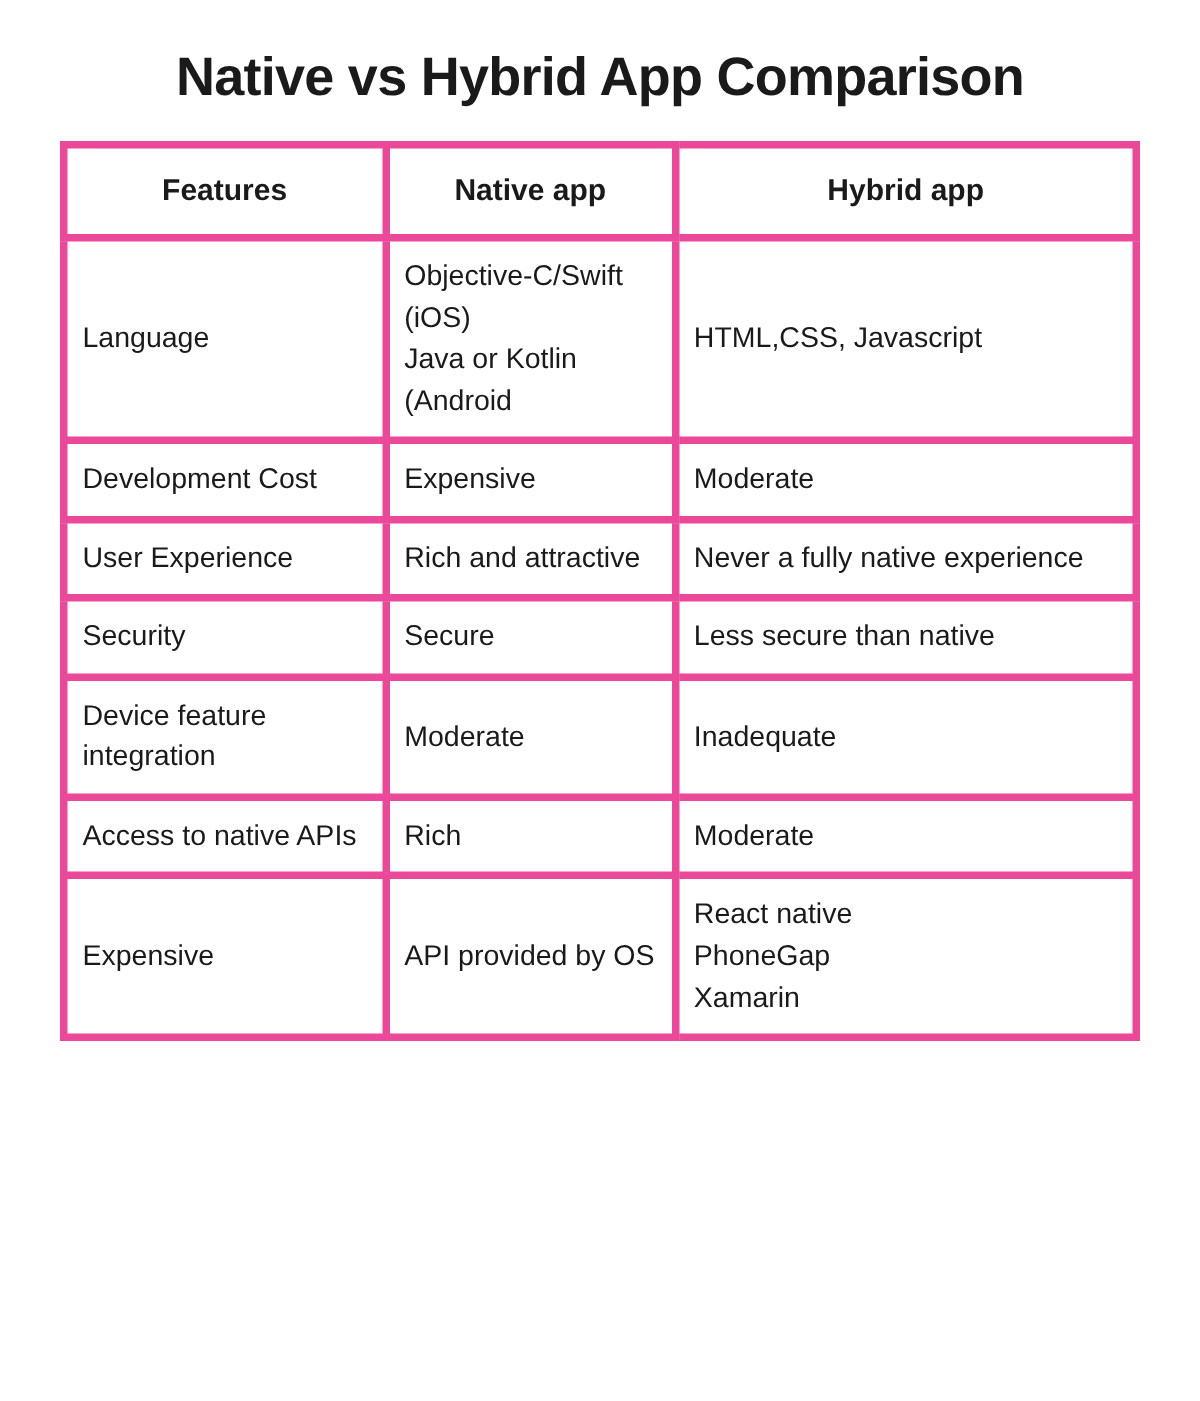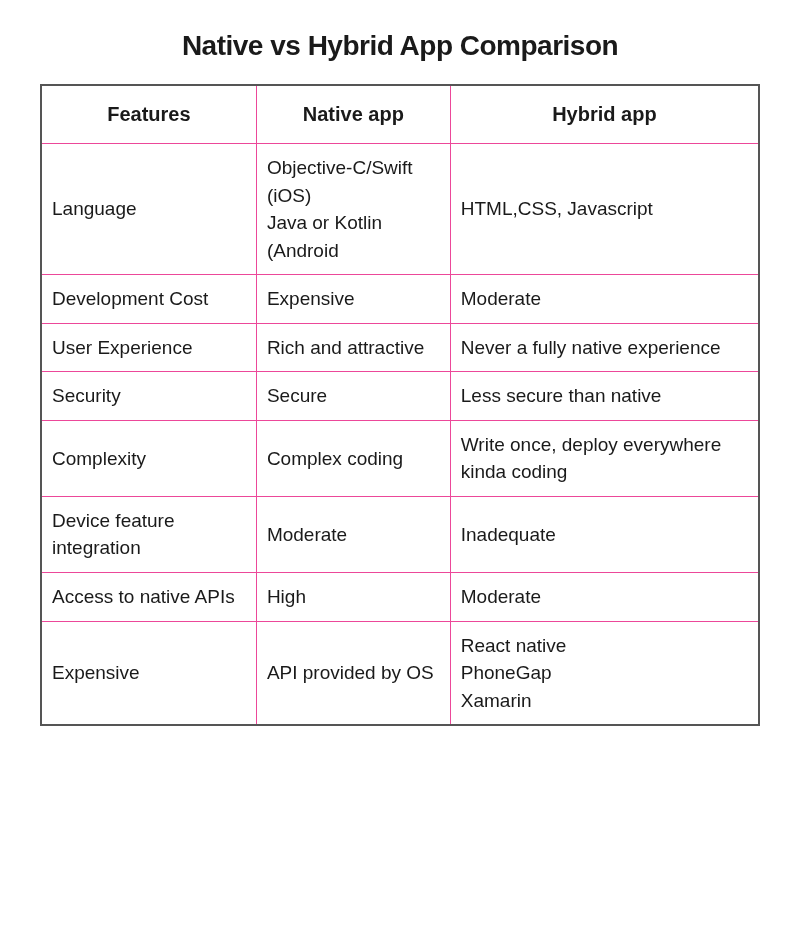--- a/index.html
+++ b/index.html
@@ -5,35 +5,35 @@
   * { box-sizing: border-box; }
   body {
     margin: 0;
     padding: 30px 40px;
     font-family: -apple-system, BlinkMacSystemFont, "Segoe UI", Helvetica, Arial, sans-serif;
     background: #fff;
     color: #1a1a1a;
     width: 800px;
   }
   h1 {
-    font-size: 28px;
+    font-size: 36px;
     font-weight: 700;
     margin: 0 0 22px 0;
     text-align: center;
     letter-spacing: -0.5px;
   }
   table {
     width: 100%;
     border-collapse: collapse;
     border: 2px solid #555;
     font-size: 19px;
     line-height: 1.45;
   }
   th, td {
-    border: 1px solid #ec4899;
+    border: 5px solid #ec4899;
     padding: 10px 10px;
     vertical-align: middle;
     text-align: left;
   }
   th {
     text-align: center;
     font-weight: 700;
     padding-top: 14px;
     padding-bottom: 14px;
     font-size: 20px;
@@ -77,32 +77,27 @@
         <td>User Experience</td>
         <td>Rich and attractive</td>
         <td>Never a fully native experience</td>
       </tr>
       <tr>
         <td>Security</td>
         <td>Secure</td>
         <td>Less secure than native</td>
       </tr>
       <tr>
-        <td>Complexity</td>
-        <td>Complex coding</td>
-        <td>Write once, deploy everywhere kinda coding</td>
-      </tr>
-      <tr>
         <td>Device feature integration</td>
         <td>Moderate</td>
         <td>Inadequate</td>
       </tr>
       <tr>
         <td>Access to native APIs</td>
-        <td>High</td>
+        <td>Rich</td>
         <td>Moderate</td>
       </tr>
       <tr>
         <td>Expensive</td>
         <td>API provided by OS</td>
         <td>React native
 PhoneGap
 Xamarin</td>
       </tr>
     </tbody>

